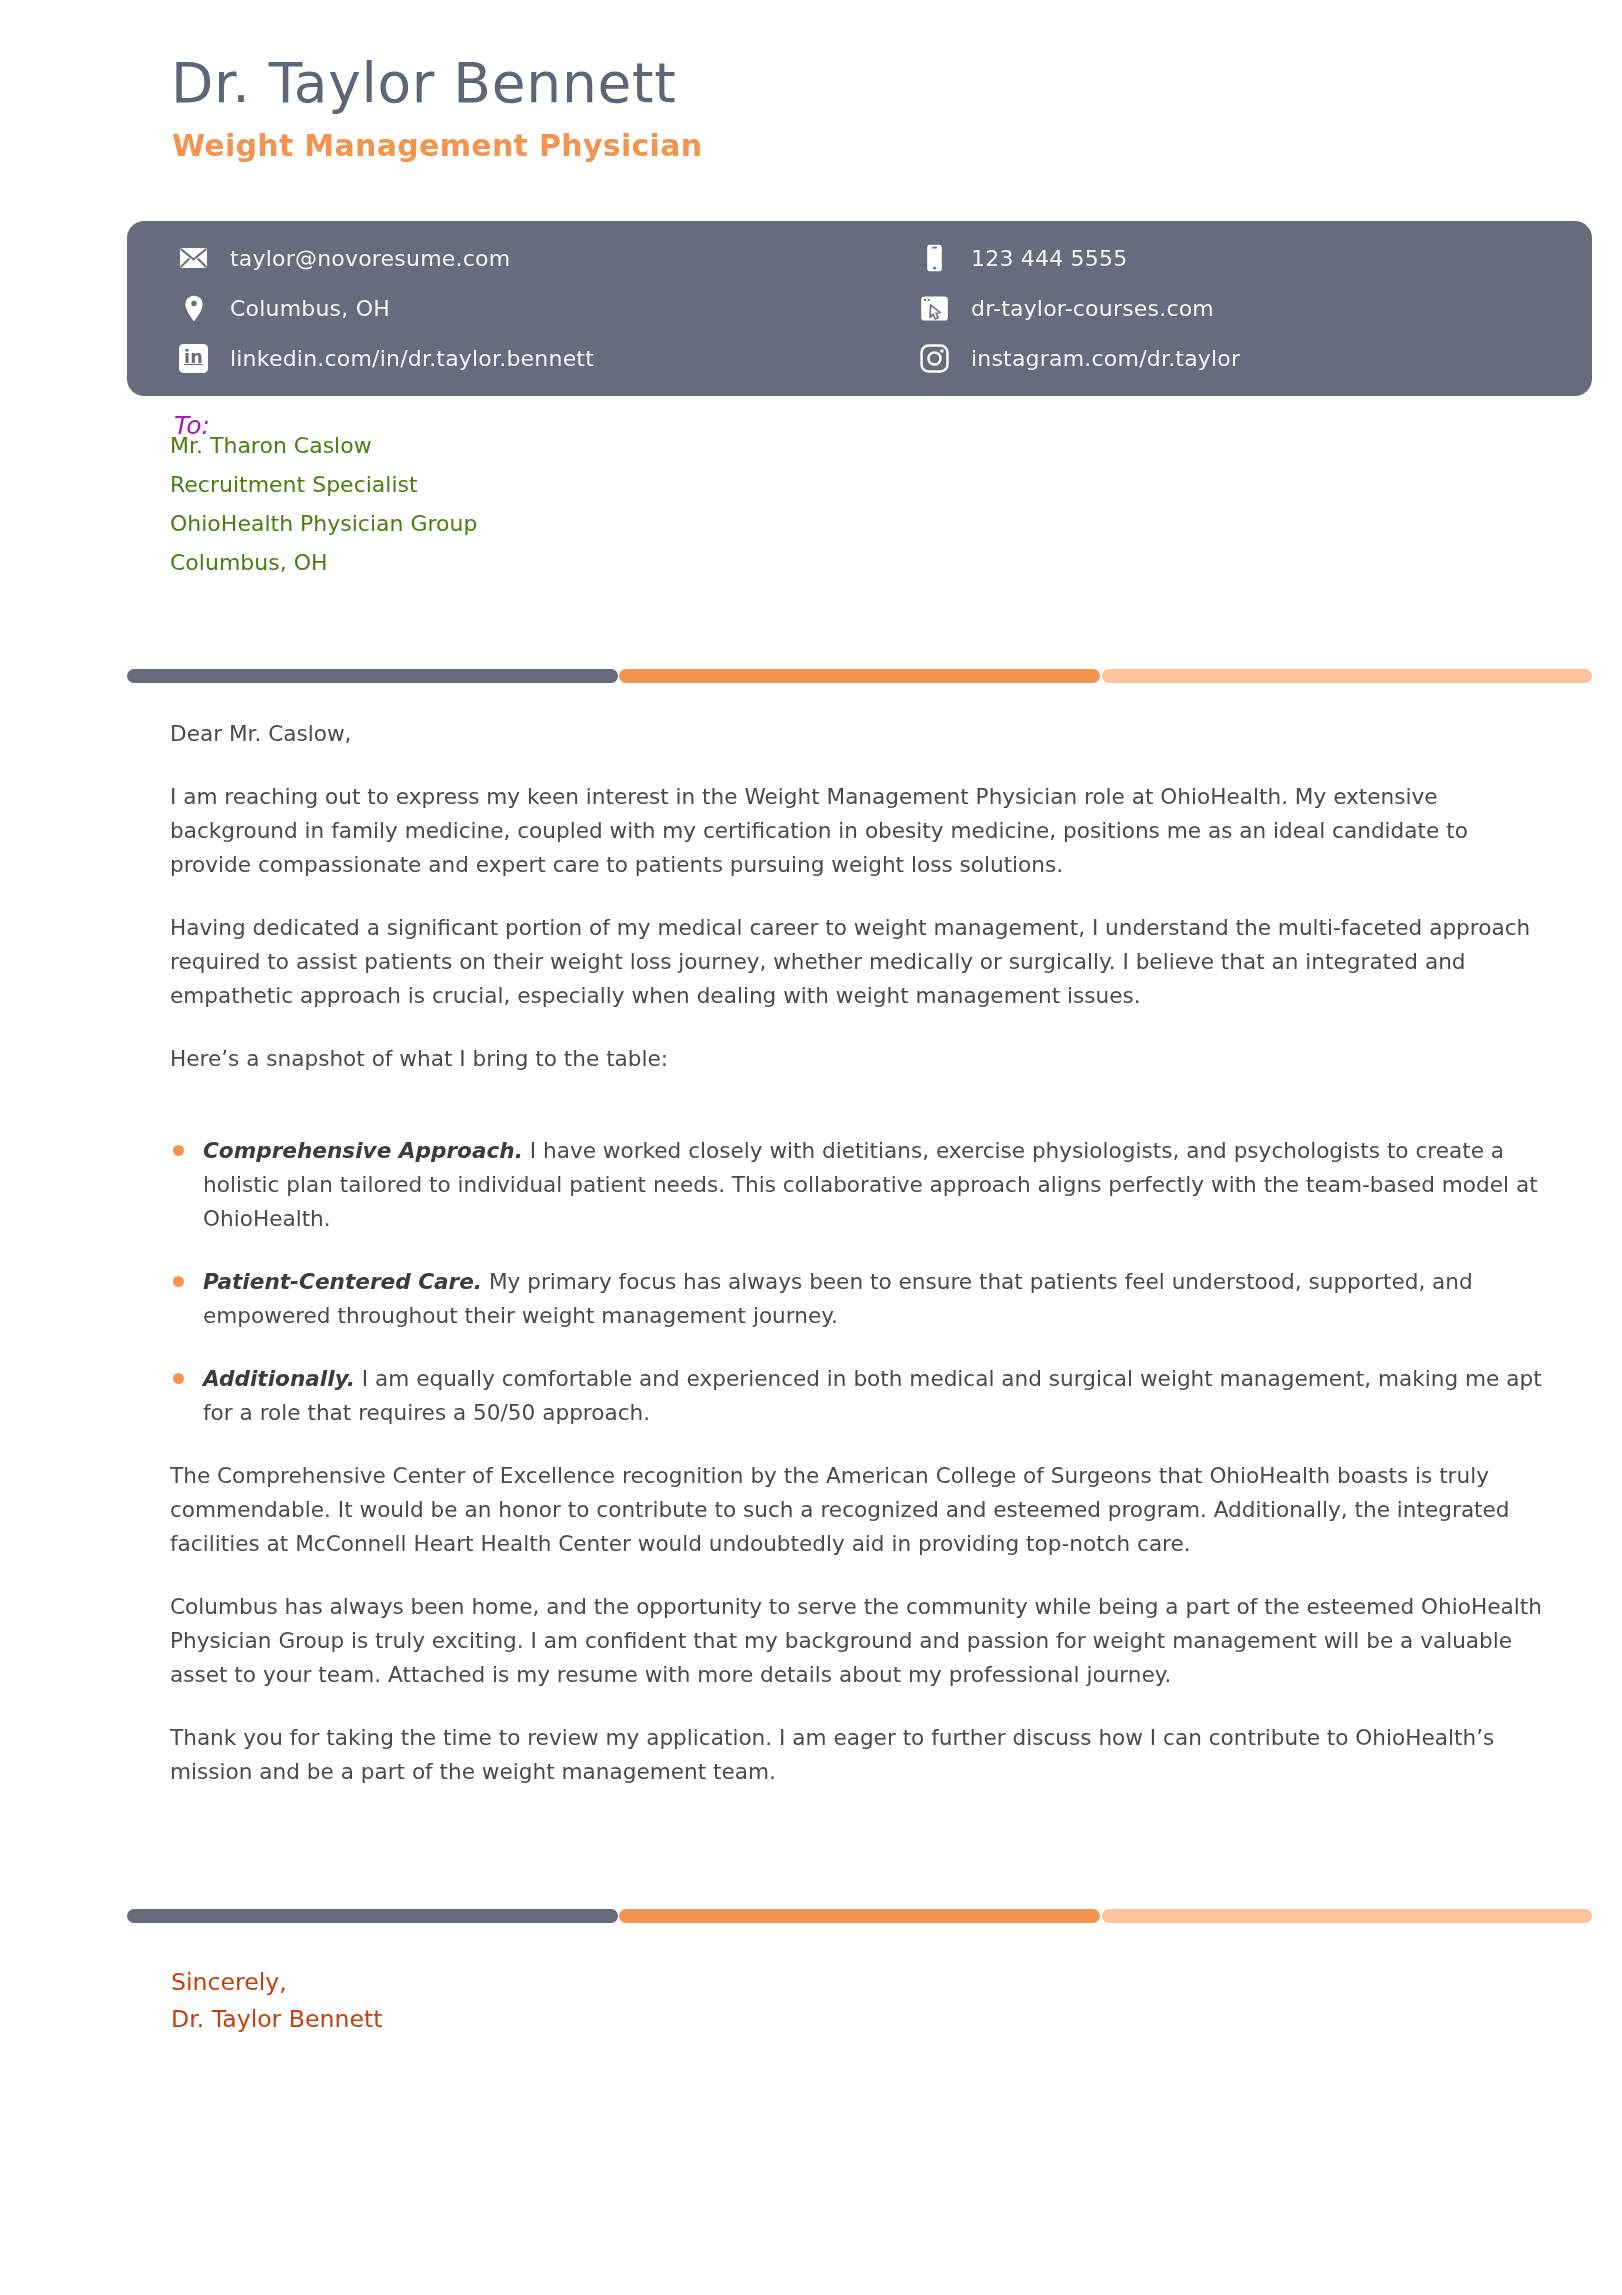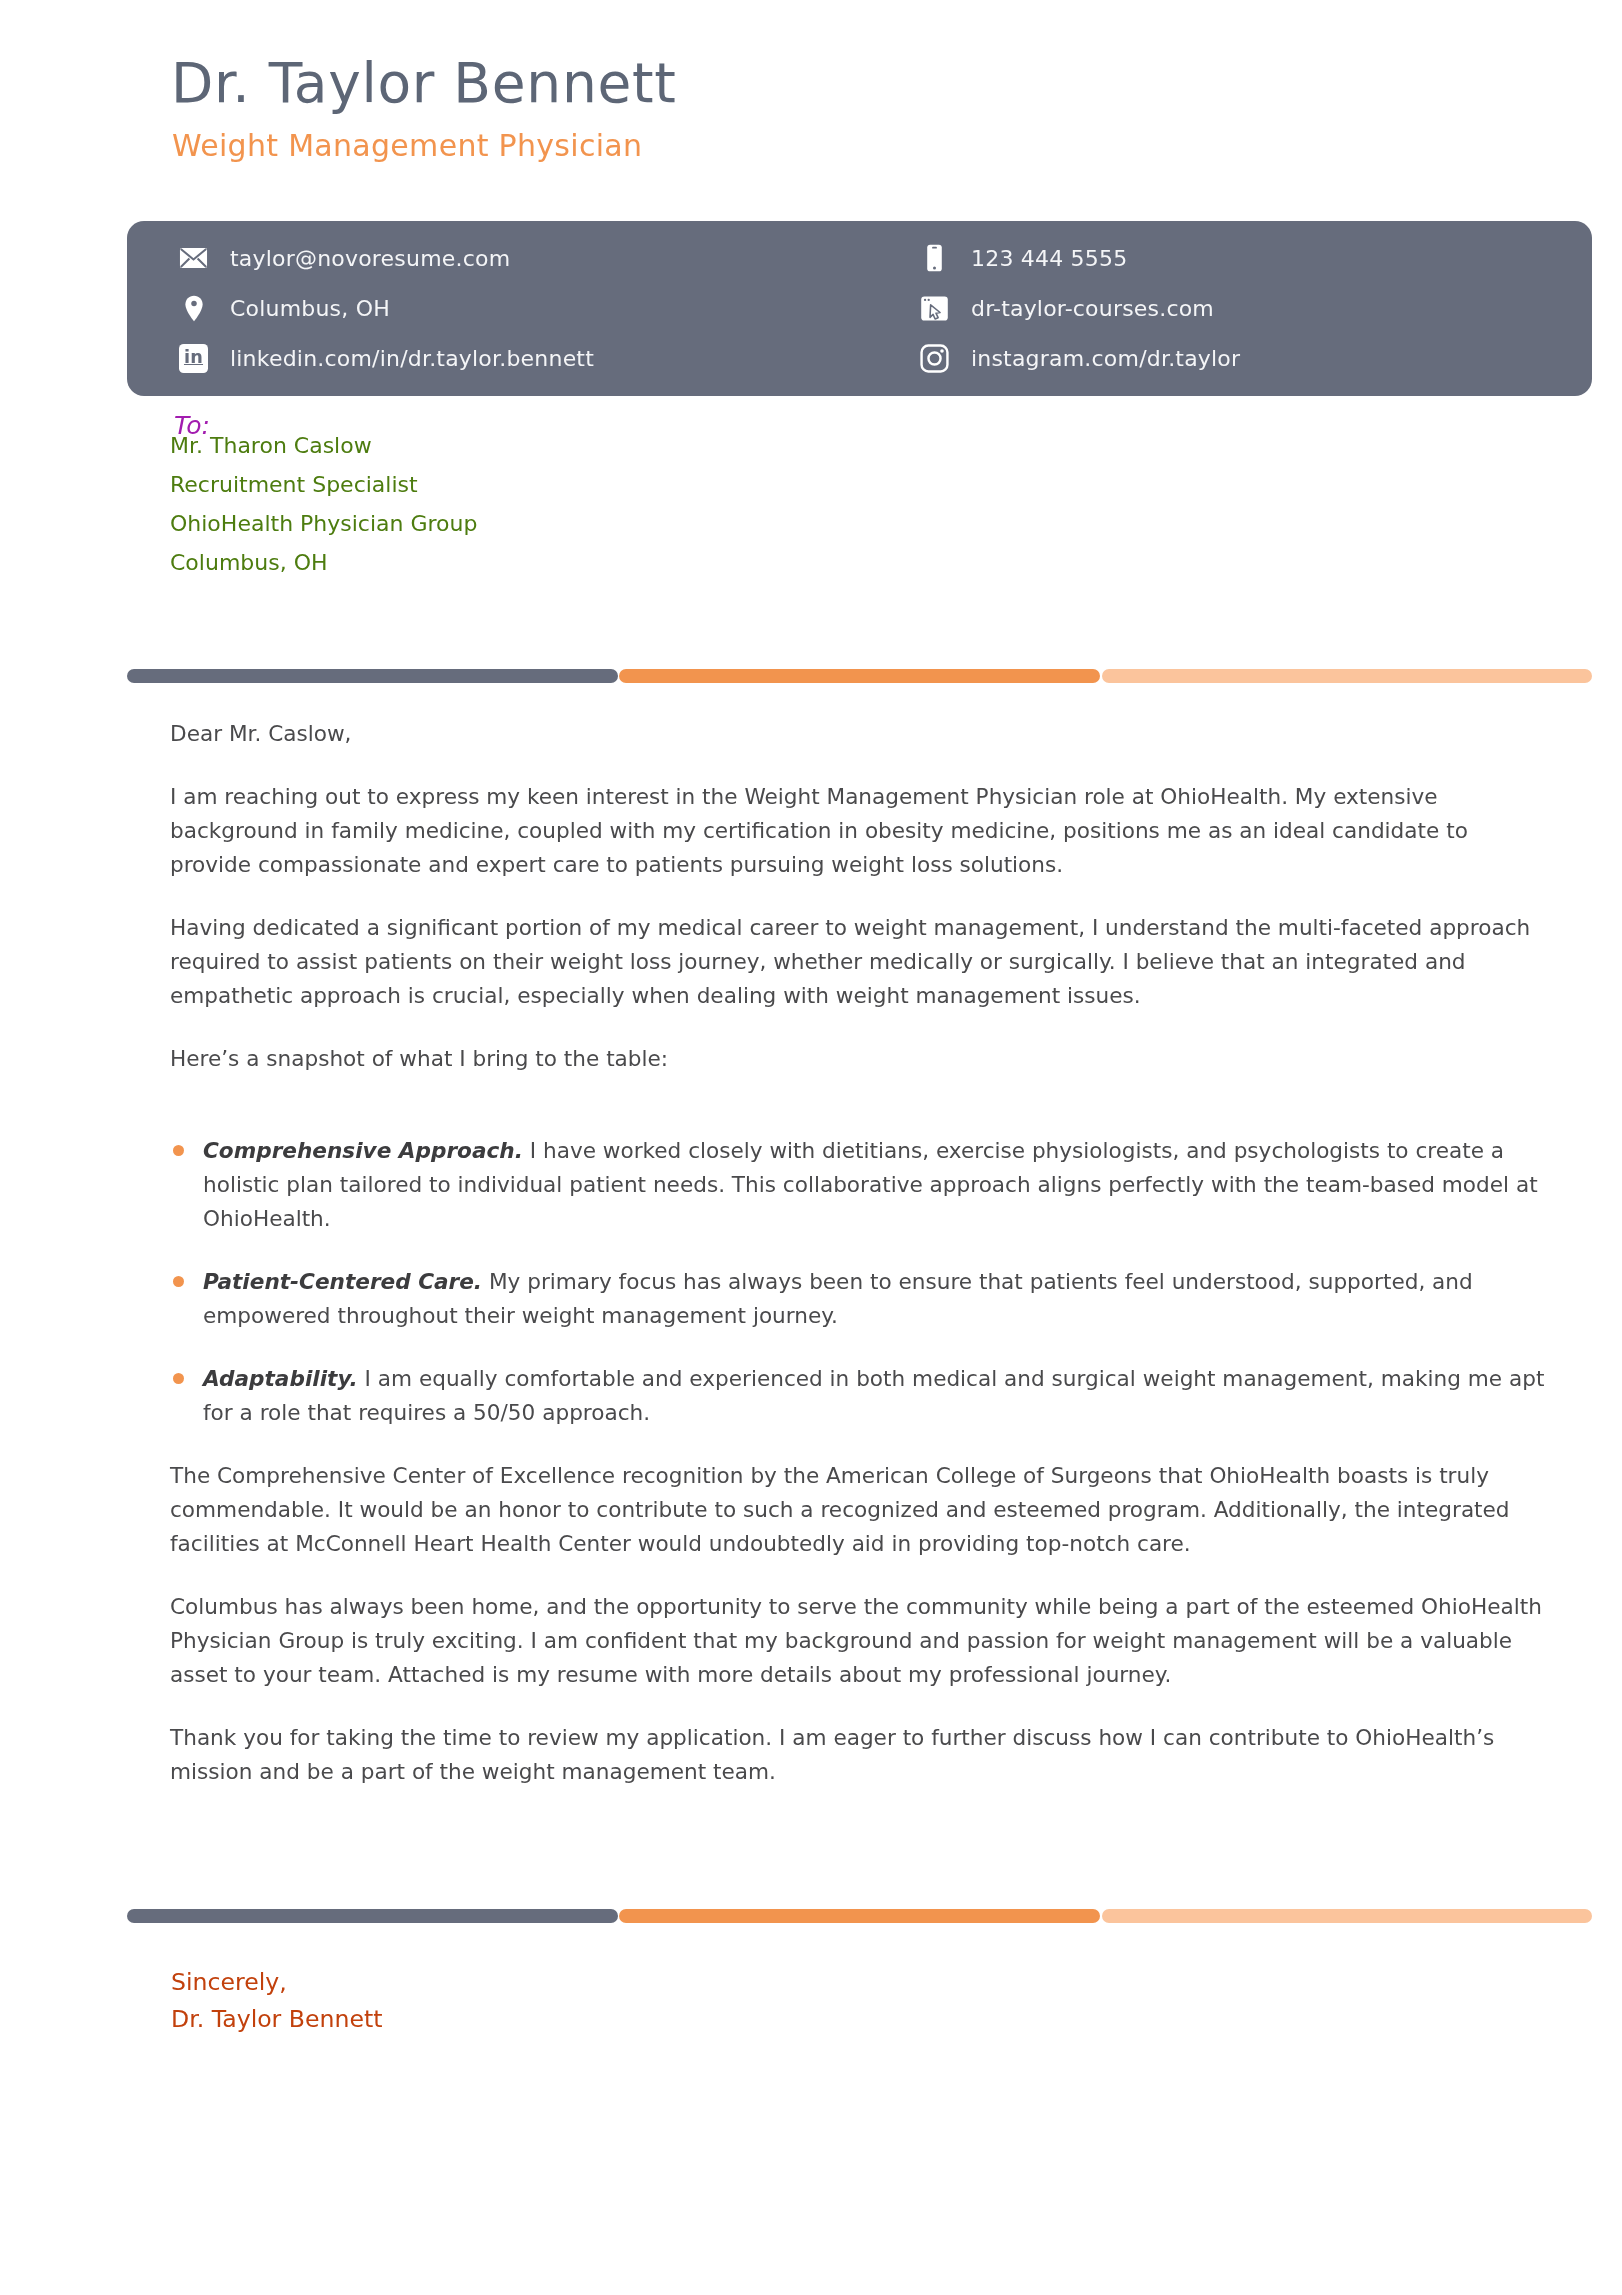--- a/index.html
+++ b/index.html
@@ -11,21 +11,21 @@
   }
   .page { position:absolute; inset:0; overflow:hidden;margin-left:48px; }
 
   
   .name {
     position:absolute; left:123px; top:51px;
     font-size:55px; font-weight:400; color:#5d6676; letter-spacing:0.7px;
   }
   .job-title {
     position:absolute; left:124px; top:128px;
-    font-size:30px; font-weight:400; color:#f2944e; letter-spacing:0.3px;
+    font-size:30px; font-weight:700; color:#f2944e; letter-spacing:0.3px;
   }
 
   
   .contact-bar {
     position:absolute; left:79px; top:221px;
     width:1465px; height:175px;
     background:#666c7c; border-radius:17px;
     display:grid; grid-template-columns:792px 1fr;
     align-content:space-evenly;
     box-sizing:border-box; padding:11.8px 0;
@@ -179,21 +179,21 @@
     <p class="snapshot">Here’s a snapshot of what I bring to the table:</p>
 
     <ul class="bullets">
       <li>
         <b>Comprehensive Approach.</b><span> I have worked closely with dietitians, exercise physiologists, and psychologists to create a holistic plan tailored to individual patient needs. This collaborative approach aligns perfectly with the team-based model at OhioHealth.</span>
       </li>
       <li>
         <b>Patient-Centered Care.</b><span> My primary focus has always been to ensure that patients feel understood, supported, and empowered throughout their weight management journey.</span>
       </li>
       <li>
-        <b>Adaptability.</b><span> I am equally comfortable and experienced in both medical and surgical weight management, making me apt for a role that requires a 50/50 approach.</span>
+        <b>Additionally.</b><span> I am equally comfortable and experienced in both medical and surgical weight management, making me apt for a role that requires a 50/50 approach.</span>
       </li>
     </ul>
 
     <p>The Comprehensive Center of Excellence recognition by the American College of Surgeons that OhioHealth boasts is truly commendable. It would be an honor to contribute to such a recognized and esteemed program. Additionally, the integrated facilities at McConnell Heart Health Center would undoubtedly aid in providing top-notch care.</p>
     <p>Columbus has always been home, and the opportunity to serve the community while being a part of the esteemed OhioHealth Physician Group is truly exciting. I am confident that my background and passion for weight management will be a valuable asset to your team. Attached is my resume with more details about my professional journey.</p>
     <p>Thank you for taking the time to review my application. I am eager to further discuss how I can contribute to OhioHealth’s mission and be a part of the weight management team.</p>
   </div>
 
   <div class="divider divider-bottom">
     <span class="seg seg-gray"></span>

